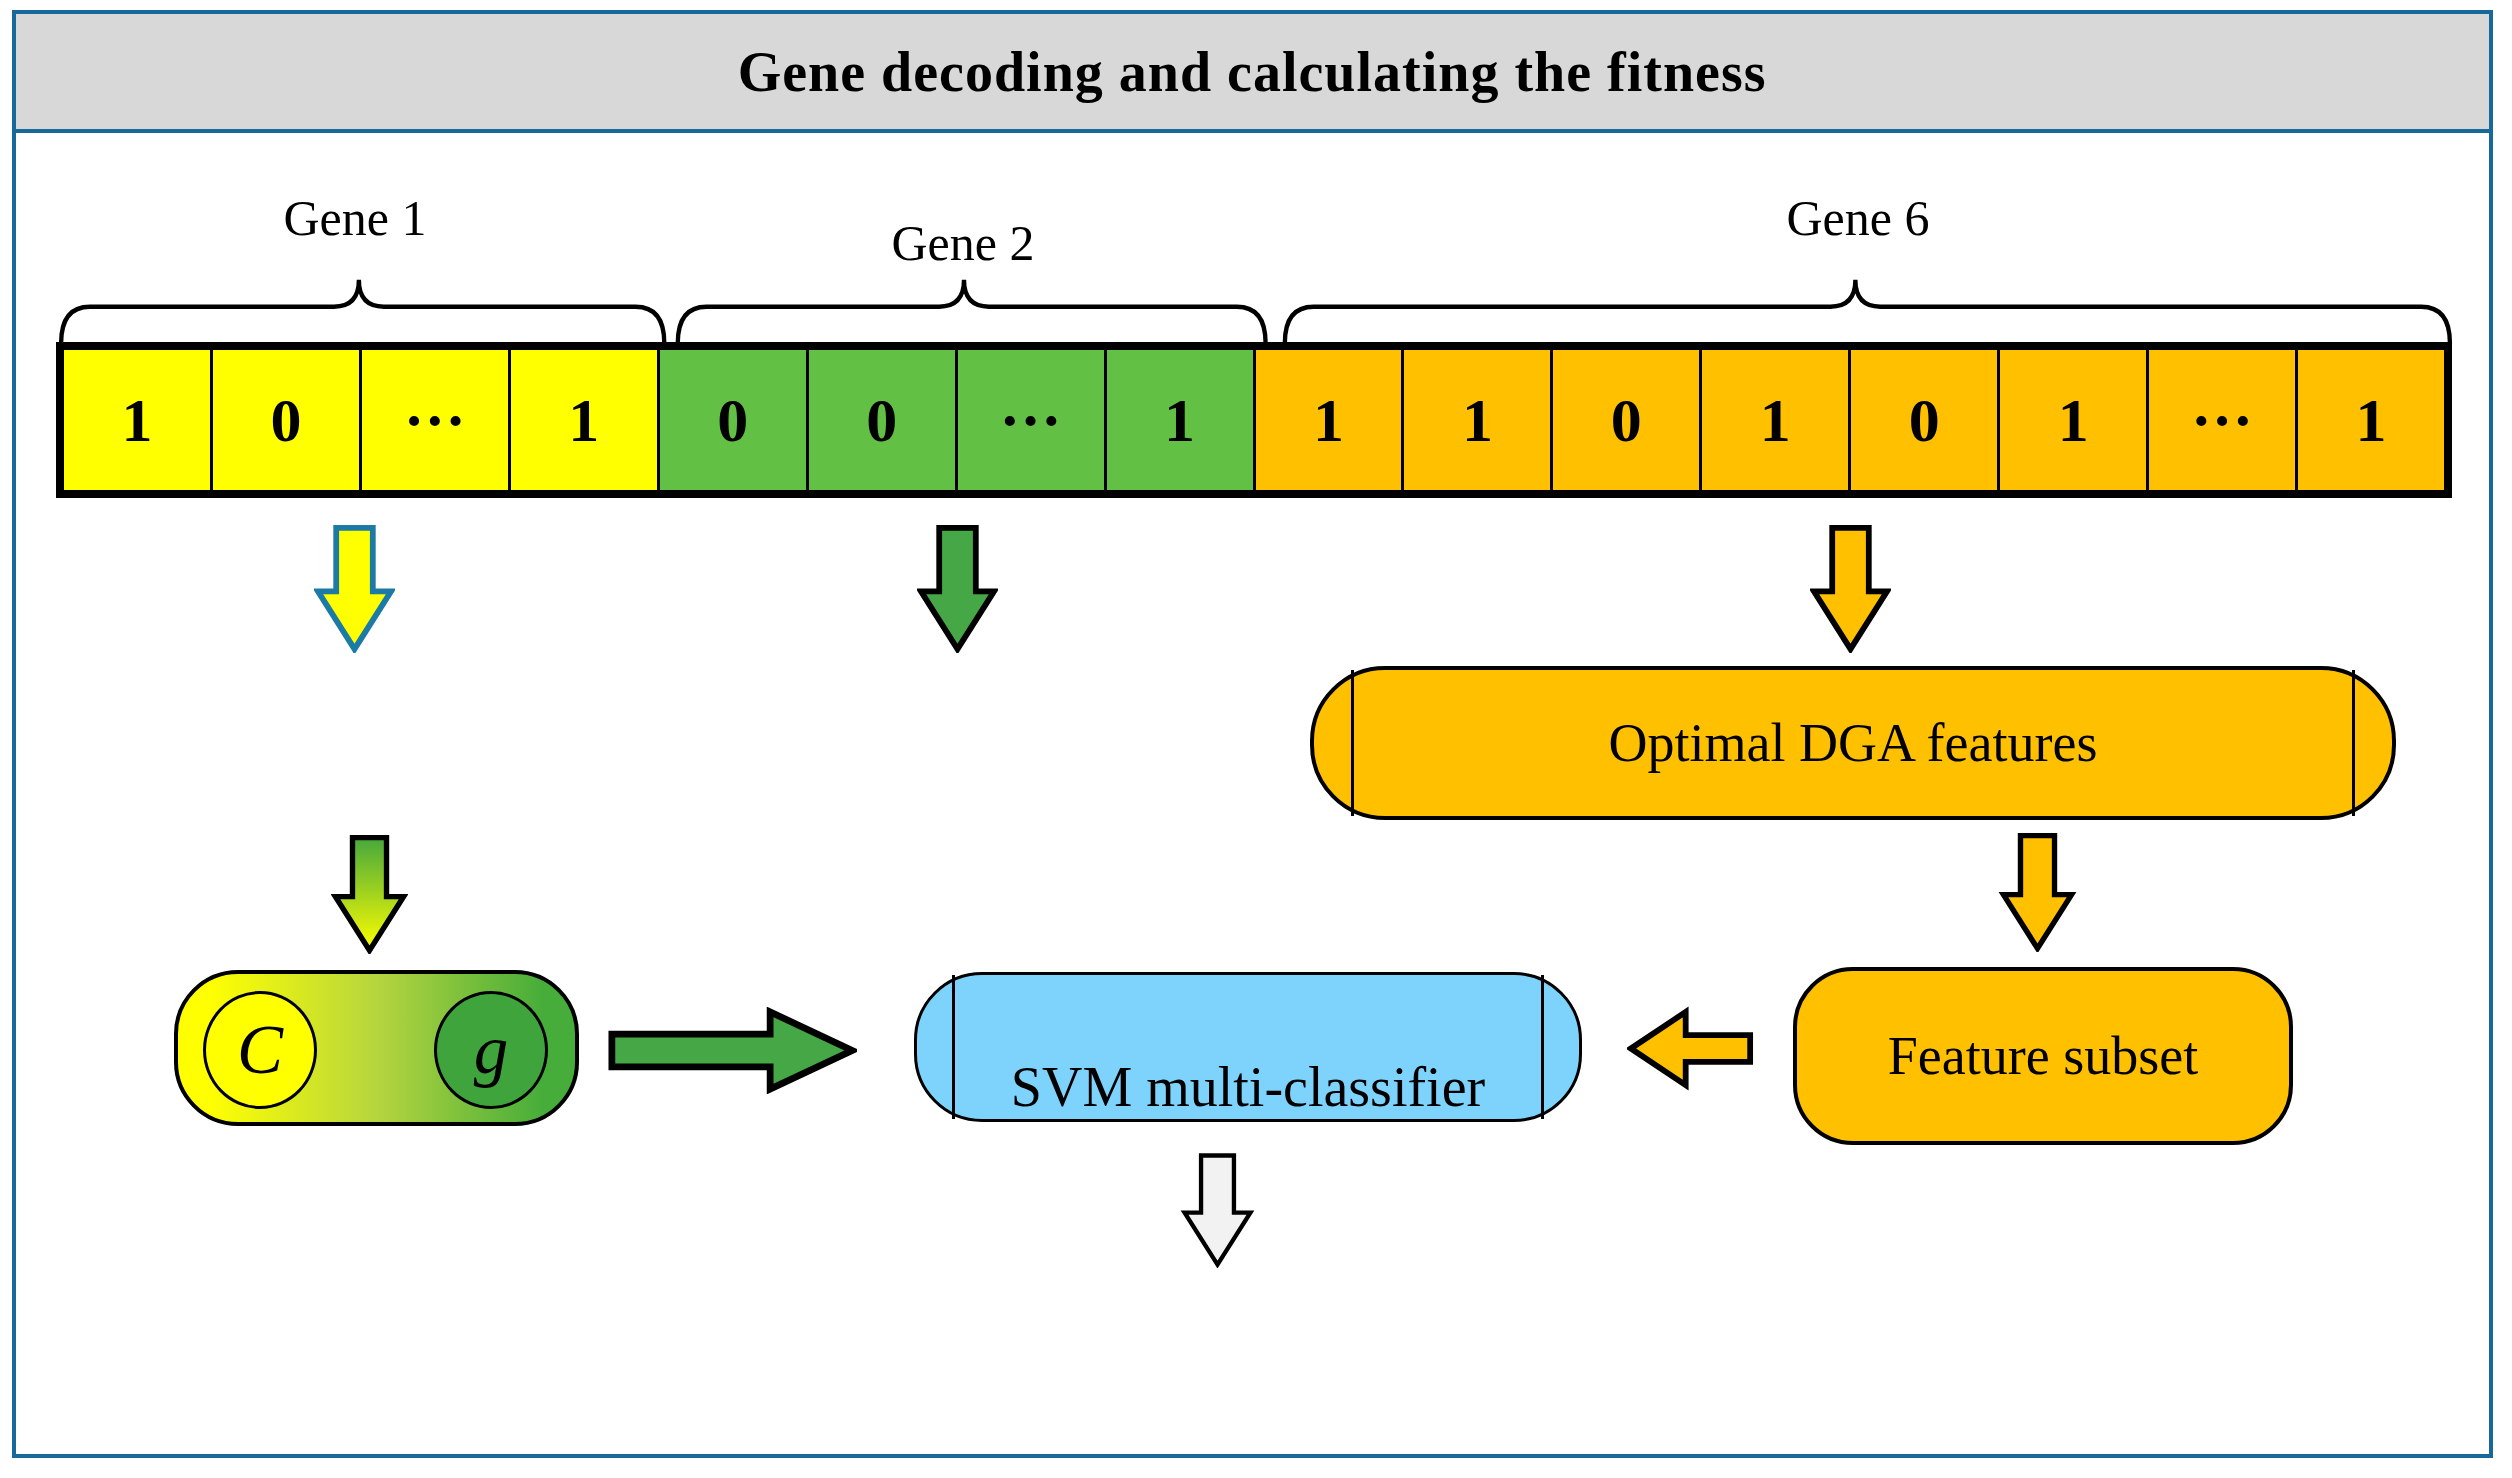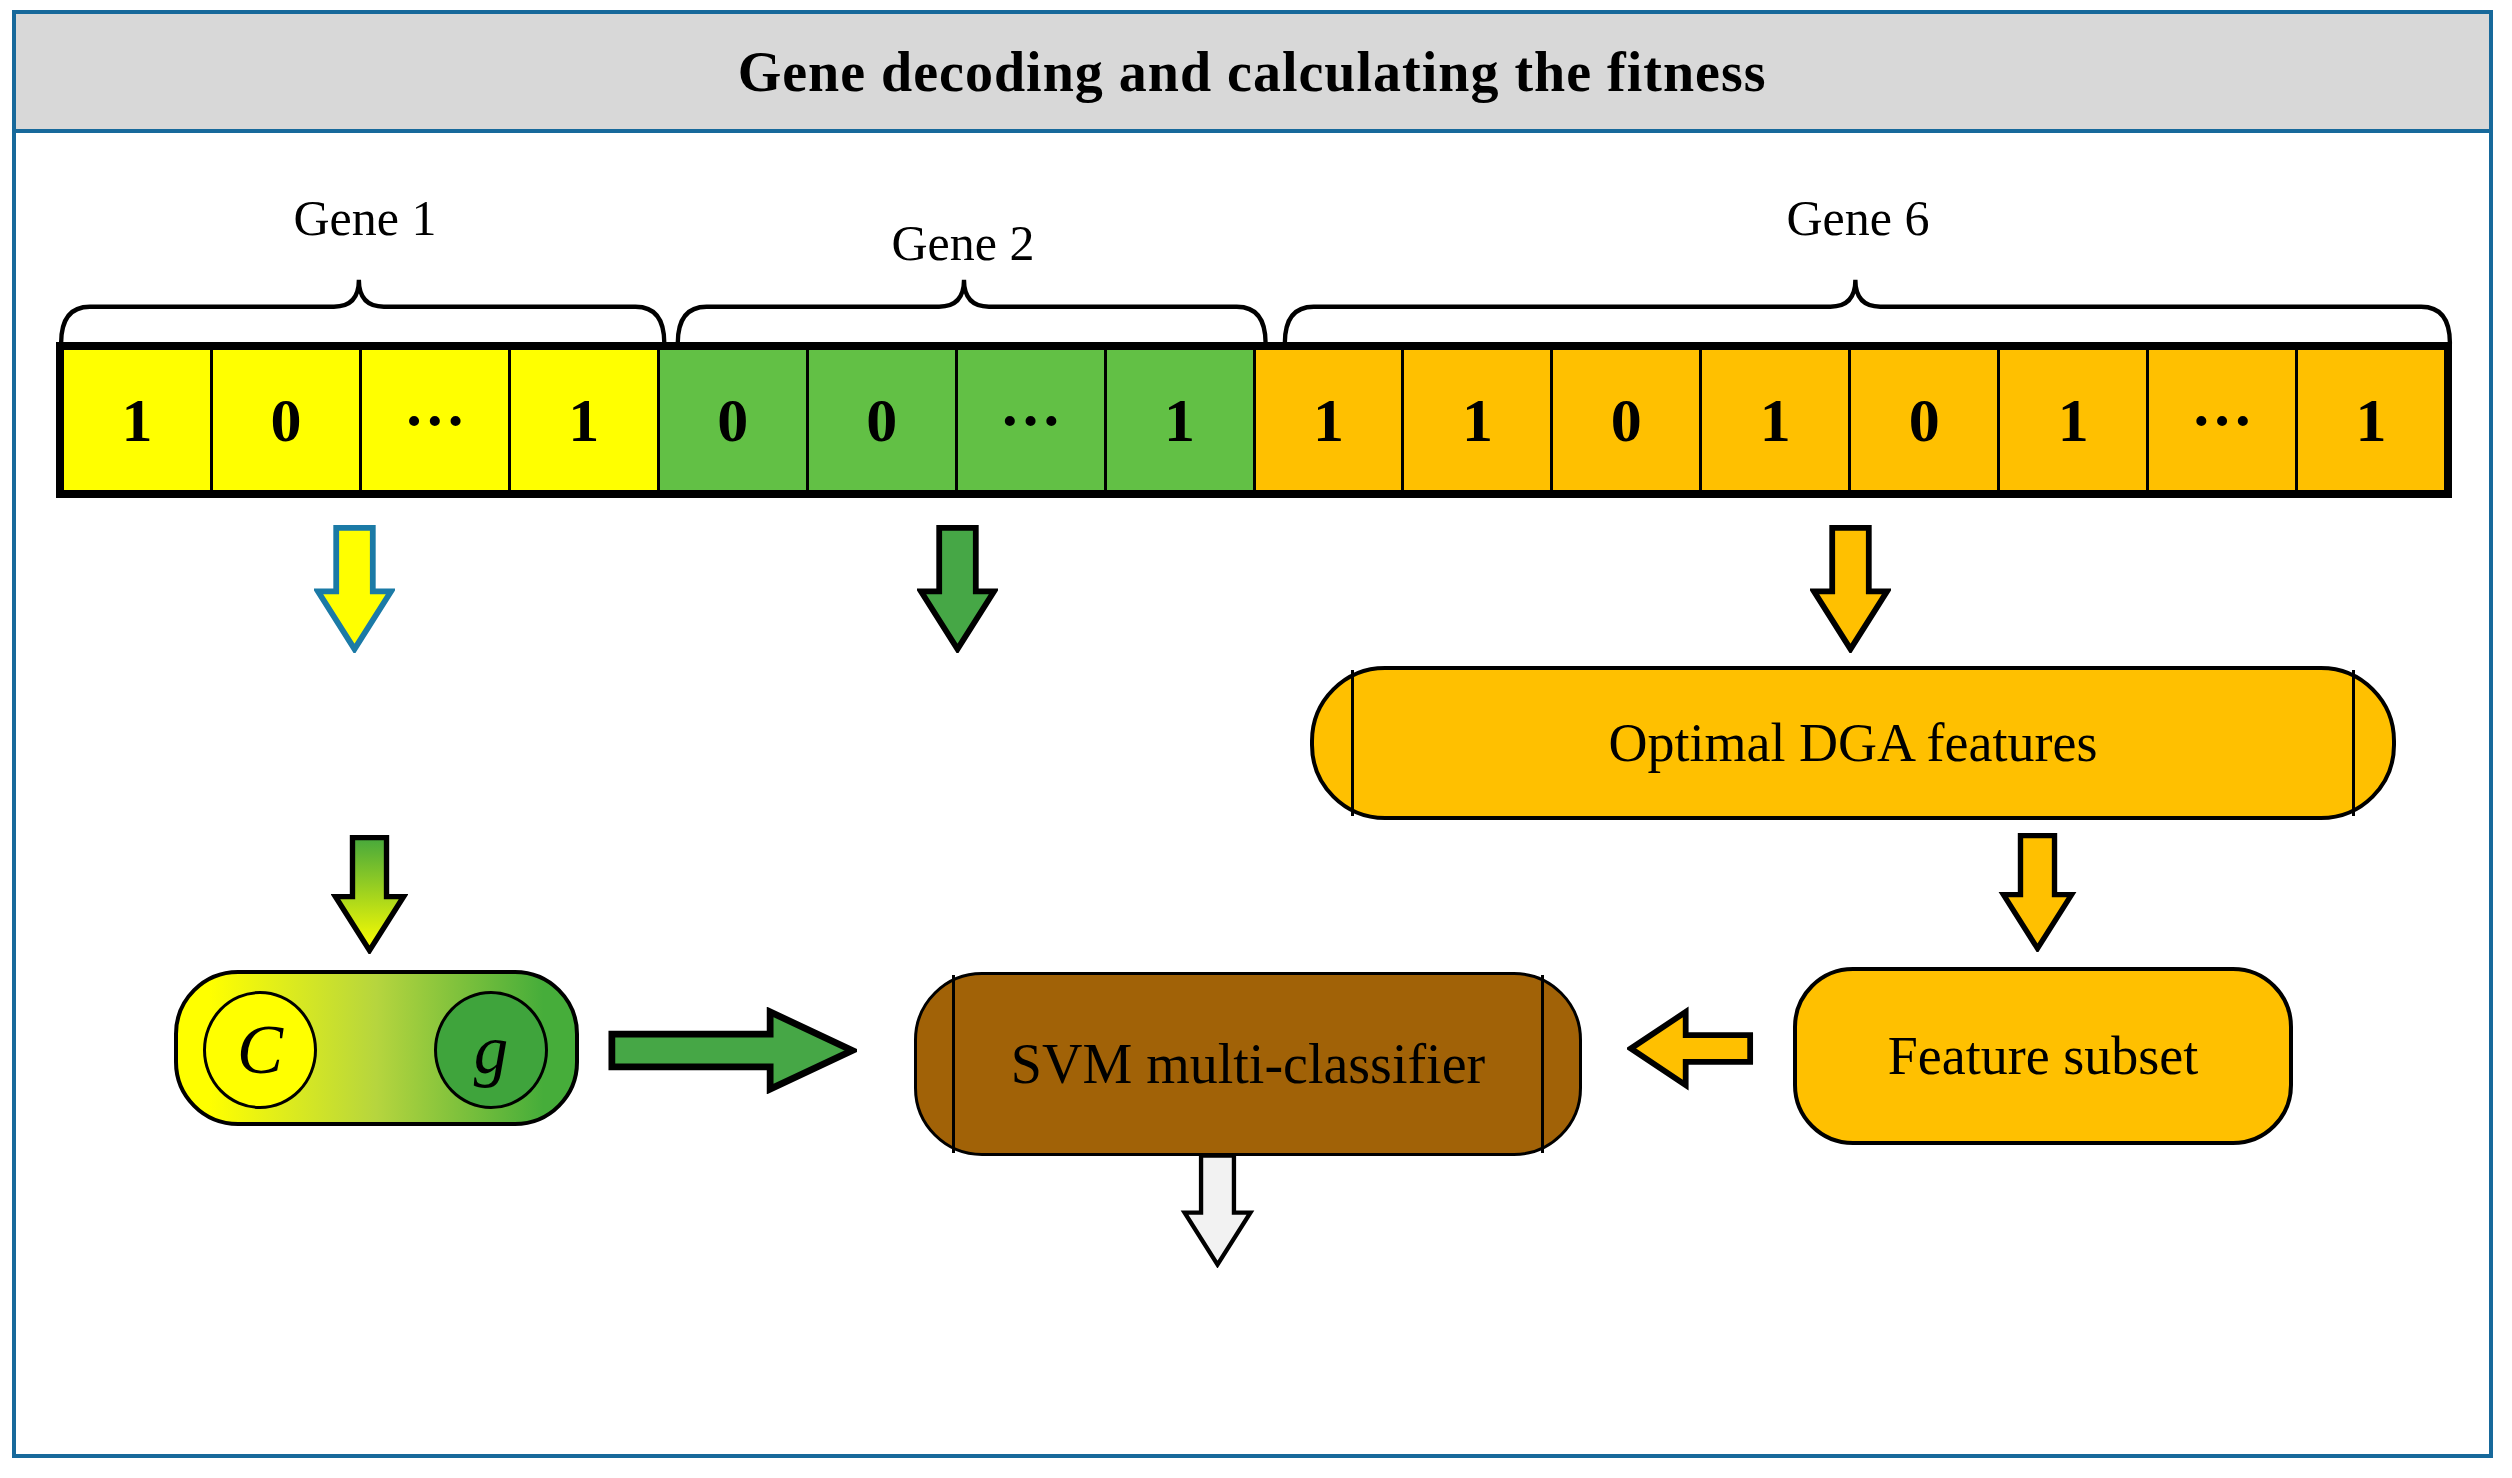--- a/index.html
+++ b/index.html
@@ -46,22 +46,22 @@
   }
   .endlines::before{left:37px;}
   .endlines::after{right:37px;}
 
   .capsule-convert{
     left:111px;top:666px;width:1088px;height:154px;
     background:linear-gradient(90deg,#ffff00 4%,#c3d93e 50%,#3ea23a 96%);
   }
   .capsule-optimal{left:1310px;top:666px;width:1086px;height:154px;background:#ffc000;align-items:center;}
   .capsule-svm{
-    left:914px;top:972px;width:668px;height:184px;background:#a16207;
-    border-width:3.9px;border-radius:68px;font-size:56px;
+    left:914px;top:972px;width:668px;height:150px;background:#7dd3fc;
+    border-width:3.9px;border-radius:68px;font-size:56px;align-items:flex-end;
   }
   .capsule-svm.endlines::before{left:35px;}
   .capsule-svm.endlines::after{right:35px;}
   .capsule-feature{left:1793px;top:967px;width:500px;height:178px;background:#ffc000;border-radius:60px;}
 
   
   .capsule-cg{
     left:174px;top:970px;width:405px;height:156px;border-radius:64px;
     background:linear-gradient(90deg,#ffff00 8%,#b6d53e 50%,#46ad3a 92%);
   }
@@ -86,21 +86,21 @@
 <body>
 
 <div id="stage">
 
   <div class="abs frame"></div>
 
   <div class="abs titlebar">
     <span>Gene decoding and calculating the fitness</span>
   </div>
 
-  <div class="abs gene-label" style="left:355px;margin-left:10px;">Gene 1</div>
+  <div class="abs gene-label" style="left:355px;">Gene 1</div>
   <div class="abs gene-label" style="left:963px;margin-top:25px;">Gene 2</div>
   <div class="abs gene-label" style="left:1858px;">Gene 6</div>
 
   <svg class="abs" style="left:0;top:276px;" width="2512" height="73" viewBox="0 0 2604 76">
     <g fill="none" stroke="#000" stroke-width="4.5" stroke-linecap="round">
       <path d="M 58,70 Q 58,32 88,32 L 342,32 Q 368,32 368,4 Q 368,32 394,32 L 656,32 Q 686,32 686,70"></path>
       <path d="M 700,70 Q 700,32 730,32 L 972,32 Q 998,32 998,4 Q 998,32 1024,32 L 1282,32 Q 1312,32 1312,70"></path>
       <path d="M 1332,70 Q 1332,32 1362,32 L 1900,32 Q 1926,32 1926,4 Q 1926,32 1952,32 L 2515,32 Q 2545,32 2545,70"></path>
     </g>
   </svg>

